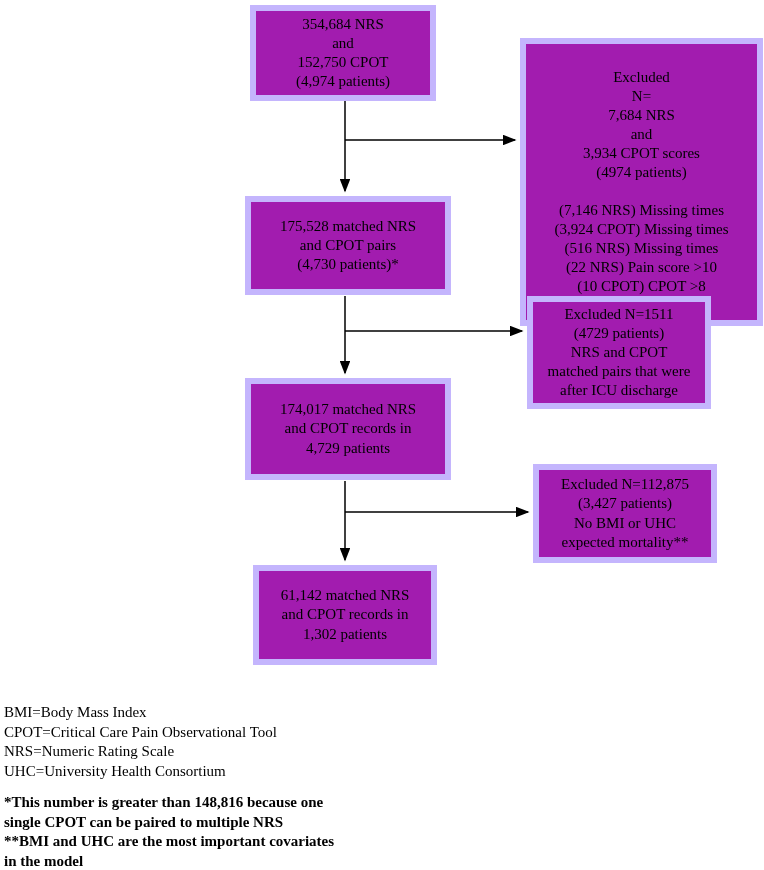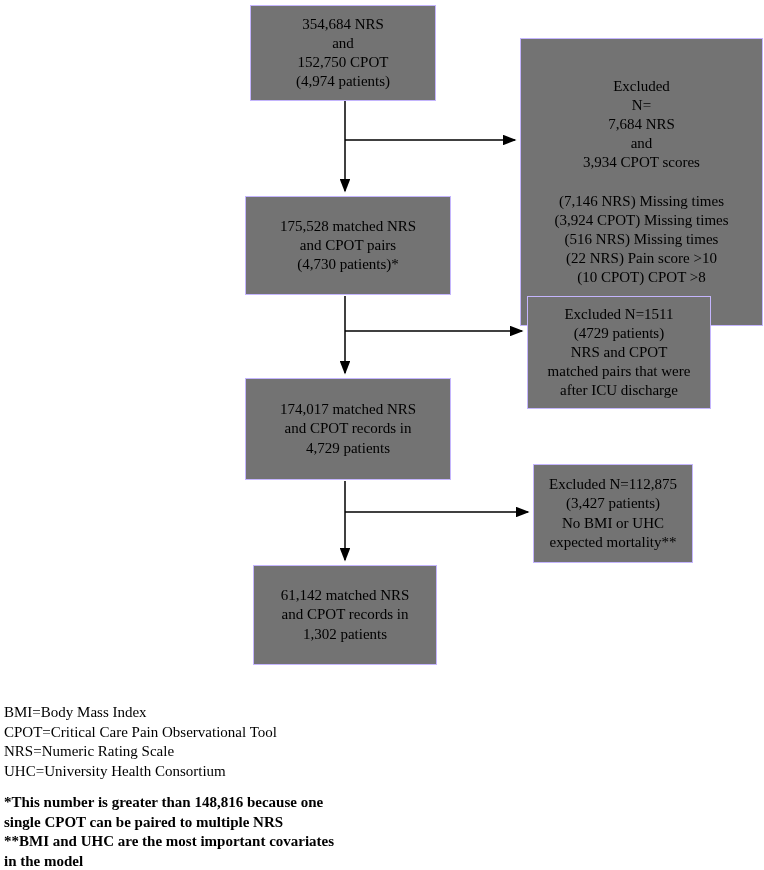--- a/index.html
+++ b/index.html
@@ -6,22 +6,22 @@
   body {
     width: 764px; height: 870px;
     position: relative;
     background: #ffffff;
     color: #000000;
     font-family: "Liberation Serif", serif;
     overflow: hidden;
   }
   .box {
     position: absolute;
-    border: 1px solid #c4b5fd;
-    background: #737373;
+    border: 6px solid #c4b5fd;
+    background: #a21caf;
     display: flex;
     flex-direction: column;
     justify-content: center;
     align-items: center;
     text-align: center;
     font-size: 15px;
     line-height: 1.27;
     padding: 3px 4px;
     box-sizing: border-box;
   }
@@ -82,37 +82,38 @@
   <div class="line">and CPOT records in</div>
   <div class="line">1,302 patients</div>
 </div>
 
 <div class="box" style="left:520px; top:38px; width:243px; height:288px;">
   <div class="line">Excluded</div>
   <div class="line">N=</div>
   <div class="line">7,684 NRS</div>
   <div class="line">and</div>
   <div class="line">3,934 CPOT scores</div>
+  <div class="line">(4974 patients)</div>
   <div class="line"></div>
   <div class="line">(7,146 NRS) Missing times</div>
   <div class="line">(3,924 CPOT) Missing times</div>
   <div class="line">(516 NRS) Missing times</div>
   <div class="line">(22 NRS) Pain score &gt;10</div>
   <div class="line">(10 CPOT) CPOT &gt;8</div>
 </div>
 
 <div class="box" style="left:527px; top:296px; width:184px; height:113px;">
   <div class="line">Excluded N=1511</div>
   <div class="line">(4729 patients)</div>
   <div class="line">NRS and CPOT</div>
   <div class="line">matched pairs that were</div>
   <div class="line">after ICU discharge</div>
 </div>
 
-<div class="box" style="left:533px; top:464px; width:160px; height:99px;">
+<div class="box" style="left:533px; top:464px; width:184px; height:99px;">
   <div class="line">Excluded N=112,875</div>
   <div class="line">(3,427 patients)</div>
   <div class="line">No BMI or UHC</div>
   <div class="line">expected mortality**</div>
 </div>
 
 <div class="text-block" style="top:703px;">
   <div class="line">BMI=Body Mass Index</div>
   <div class="line">CPOT=Critical Care Pain Observational Tool</div>
   <div class="line">NRS=Numeric Rating Scale</div>

